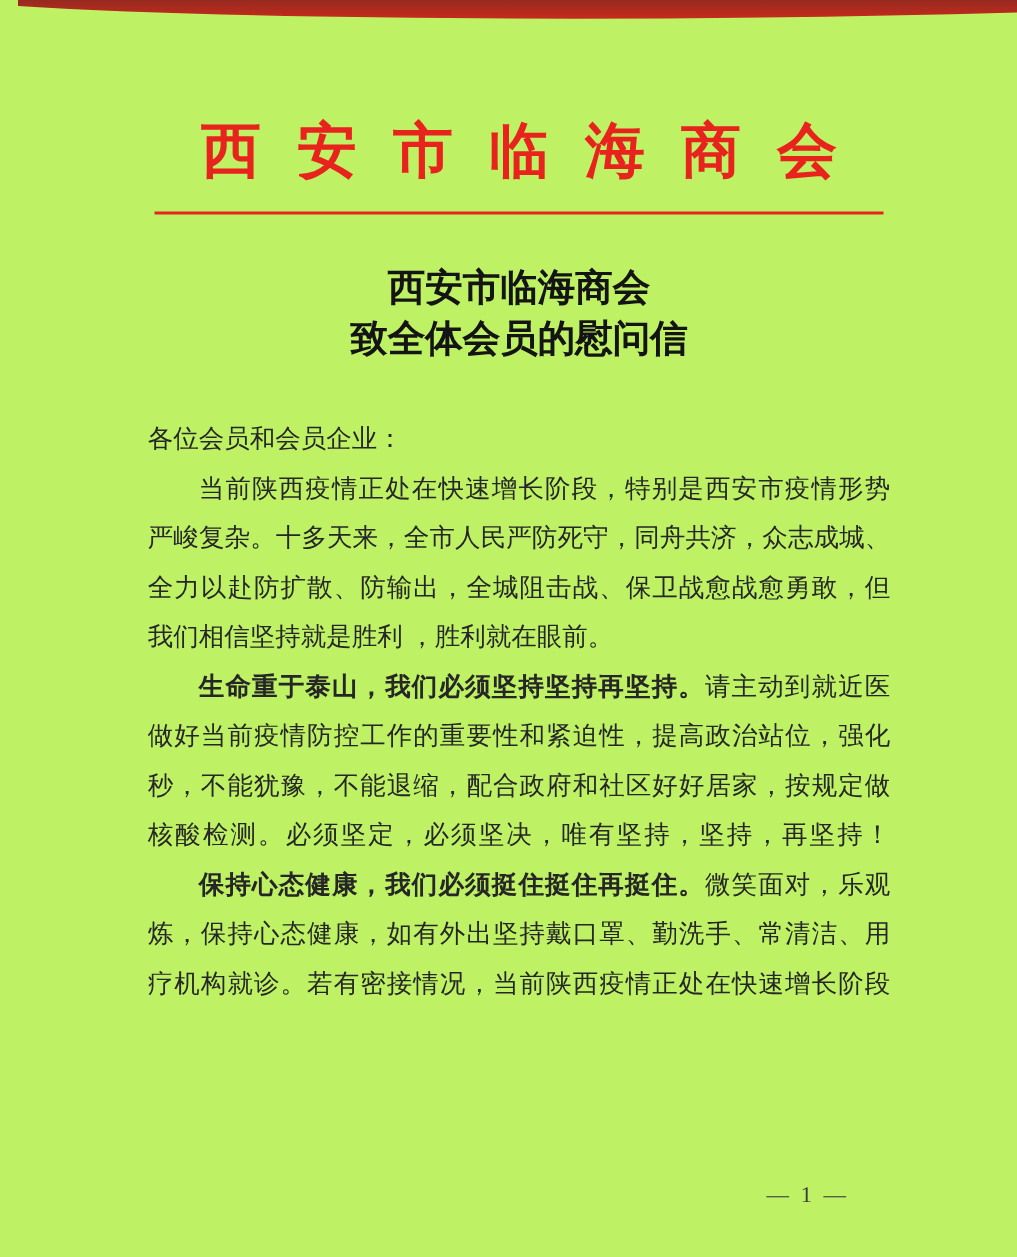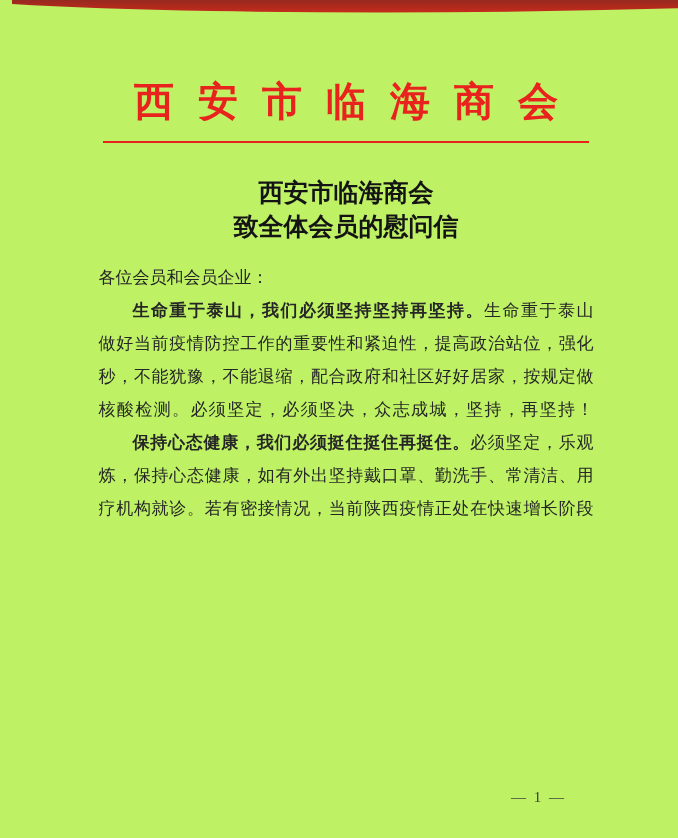--- a/index.html
+++ b/index.html
@@ -40,21 +40,21 @@
     margin-top:32px;
     text-align:center;
     font-family:"Liberation Sans","DejaVu Sans",sans-serif;
     font-weight:bold;
     font-size:25px;
     line-height:34px;
     color:#141414;
   }
   .letter-body{
     width:495px;
-    margin:18px auto 0;
+    margin:33px auto 0;
     font-size:17px;
     line-height:33px;
     color:var(--ink);
   }
   .salutation{text-align:left;}
   .line{
     text-align:justify;
     text-align-last:justify;
   }
   .line.first{text-indent:2em;}
@@ -94,27 +94,33 @@
 
   <div class="doc-title">
     <div>西安市临海商会</div>
     <div>致全体会员的慰问信</div>
   </div>
 
   <div class="letter-body">
     <div class="salutation">各位会员和会员企业：</div>
     <div>
         <div>
-          <div class="line first"><span class="seg bold">生命重于泰山，我们必须坚持坚持再坚持。</span><span class="seg">生命重于泰山</span></div>
+          <div class="line first"><span class="seg">当前陕西疫情正处在快速增长阶段，特别是西安市疫情形势</span></div>
+          <div class="line"><span class="seg">严峻复杂。十多天来，全市人民严防死守，同舟共济，众志成城、</span></div>
+          <div class="line"><span class="seg">全力以赴防扩散、防输出，全城阻击战、保卫战愈战愈勇敢，但</span></div>
+          <div class="line last"><span class="seg">我们相信坚持就是胜利 ，胜利就在眼前。</span></div>
+        </div>
+        <div>
+          <div class="line first"><span class="seg bold">生命重于泰山，我们必须坚持坚持再坚持。</span><span class="seg">请主动到就近医</span></div>
           <div class="line"><span class="seg">做好当前疫情防控工作的重要性和紧迫性，提高政治站位，强化</span></div>
           <div class="line"><span class="seg">秒，不能犹豫，不能退缩，配合政府和社区好好居家，按规定做</span></div>
-          <div class="line"><span class="seg">核酸检测。必须坚定，必须坚决，众志成城，坚持，再坚持！</span></div>
+          <div class="line"><span class="seg">核酸检测。必须坚定，必须坚决，唯有坚持，坚持，再坚持！</span></div>
         </div>
         <div>
-          <div class="line first"><span class="seg bold">保持心态健康，我们必须挺住挺住再挺住。</span><span class="seg">必须坚定，乐观</span></div>
+          <div class="line first"><span class="seg bold">保持心态健康，我们必须挺住挺住再挺住。</span><span class="seg">微笑面对，乐观</span></div>
           <div class="line"><span class="seg">炼，保持心态健康，如有外出坚持戴口罩、勤洗手、常清洁、用</span></div>
           <div class="line"><span class="seg">疗机构就诊。若有密接情况，当前陕西疫情正处在快速增长阶段</span></div>
         </div>
       </div>
   </div>
 
   <div class="page-number">— 1 —</div>
 
 </div>
 

